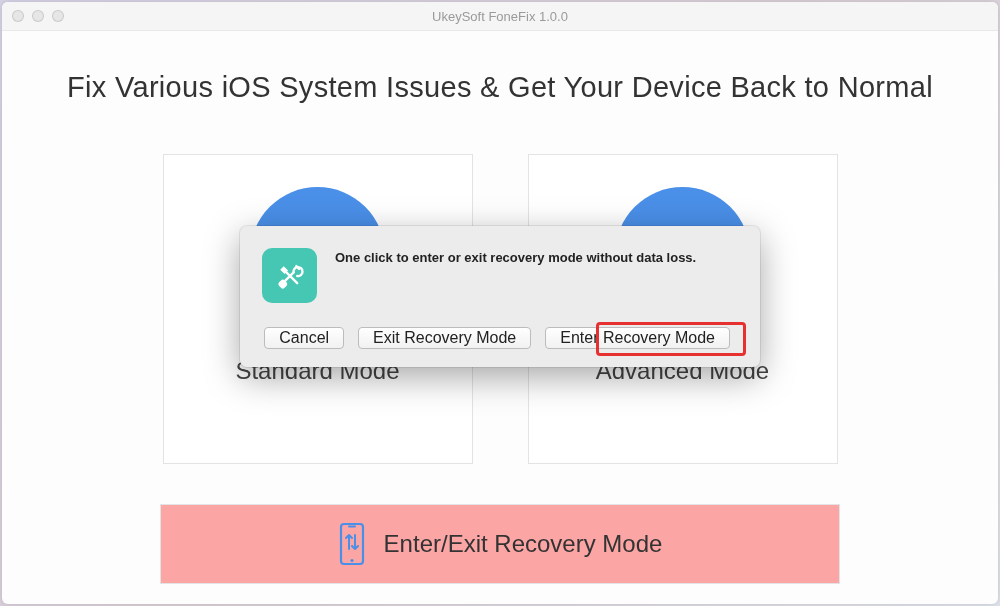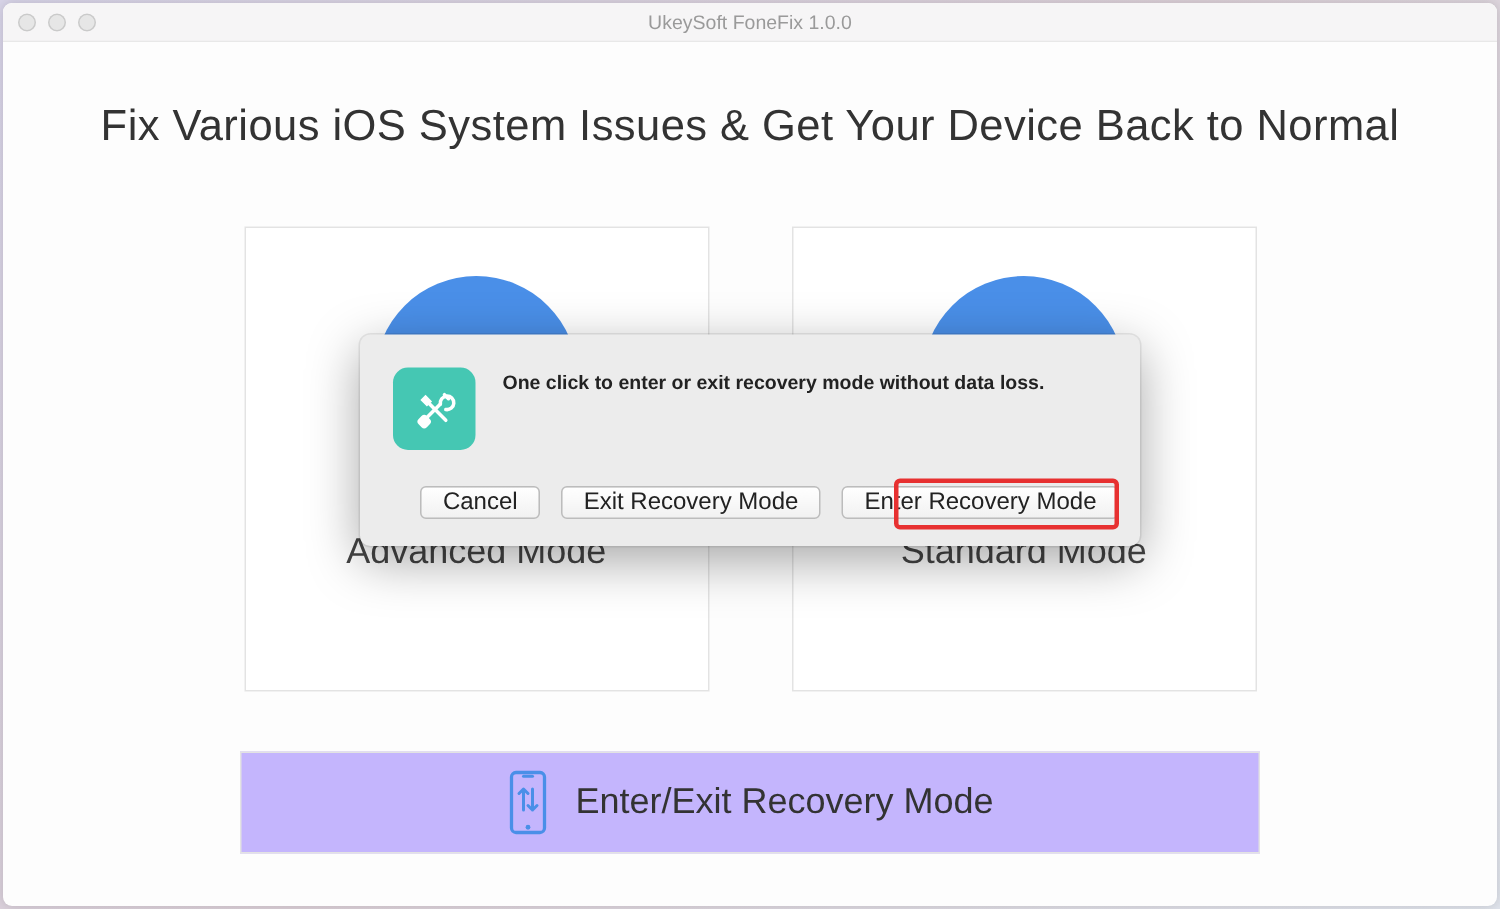--- a/index.html
+++ b/index.html
@@ -17,21 +17,21 @@
       left: 2px;
       right: 2px;
       bottom: 2px;
       background: #fdfdfd;
       border-radius: 6px;
       box-shadow: 0 0 8px rgba(0,0,0,0.15);
       display: flex;
       flex-direction: column;
     }
     .titlebar {
-      height: 26px;
+      height: 38px;
       display: flex;
       align-items: center;
       padding: 0 10px;
       border-bottom: 1px solid #e8e8e8;
       background: #f6f5f6;
       border-radius: 6px 6px 0 0;
       position: relative;
     }
     .traffic-lights {
       display: flex;
@@ -89,24 +89,24 @@
       background: #4a8fe8;
       margin-bottom: 35px;
     }
     .card-label {
       font-size: 24px;
       color: #444;
       font-weight: 400;
     }
     .bottom-bar {
       width: 680px;
-      height: 68px;
+      height: 80px;
       margin: 0 auto;
       border: 1px solid #e3e3e3;
-      background: #c4b5fd;
+      background: #fca5a5;
       display: flex;
       align-items: center;
       justify-content: center;
       gap: 18px;
     }
     .phone-icon {
       width: 28px;
       height: 44px;
     }
     .bottom-label {
@@ -118,21 +118,21 @@
     
     .dialog {
       position: absolute;
       top: 195px;
       left: 50%;
       transform: translateX(-50%);
       width: 520px;
       background: #ececec;
       border-radius: 7px;
       box-shadow: 0 10px 35px rgba(0,0,0,0.35), 0 0 0 1px rgba(0,0,0,0.08);
-      padding: 22px 14px 18px 22px;
+      padding: 22px 30px 18px 22px;
     }
     .dialog-body {
       display: flex;
       align-items: flex-start;
       gap: 18px;
       margin-bottom: 24px;
     }
     .dialog-icon {
       width: 55px;
       height: 55px;
@@ -186,25 +186,25 @@
     </div>
     <div class="window-title">UkeySoft FoneFix 1.0.0</div>
   </div>
 
   <div class="content">
     <h1 class="main-title">Fix Various iOS System Issues &amp; Get Your Device Back to Normal</h1>
 
     <div class="cards-row">
       <div class="mode-card">
         <div class="card-circle"></div>
-        <div class="card-label">Advanced Mode</div>
+        <div class="card-label">Standard Mode</div>
       </div>
       <div class="mode-card">
         <div class="card-circle"></div>
-        <div class="card-label">Standard Mode</div>
+        <div class="card-label">Advanced Mode</div>
       </div>
     </div>
 
     <div class="bottom-bar">
       <span class="phone-icon">
         <svg viewBox="0 0 28 44" width="28" height="44">
           <rect x="3" y="2" width="22" height="40" rx="3" fill="none" stroke="#4a8fe8" stroke-width="2.2"></rect>
           <rect x="10" y="3.5" width="8" height="2" rx="1" fill="#4a8fe8"></rect>
           <circle cx="14" cy="38.5" r="1.6" fill="#4a8fe8"></circle>
           <path d="M11 13 v14 M11 13 l-3 3 M11 13 l3 3" stroke="#4a8fe8" stroke-width="2" fill="none" stroke-linecap="round"></path>

